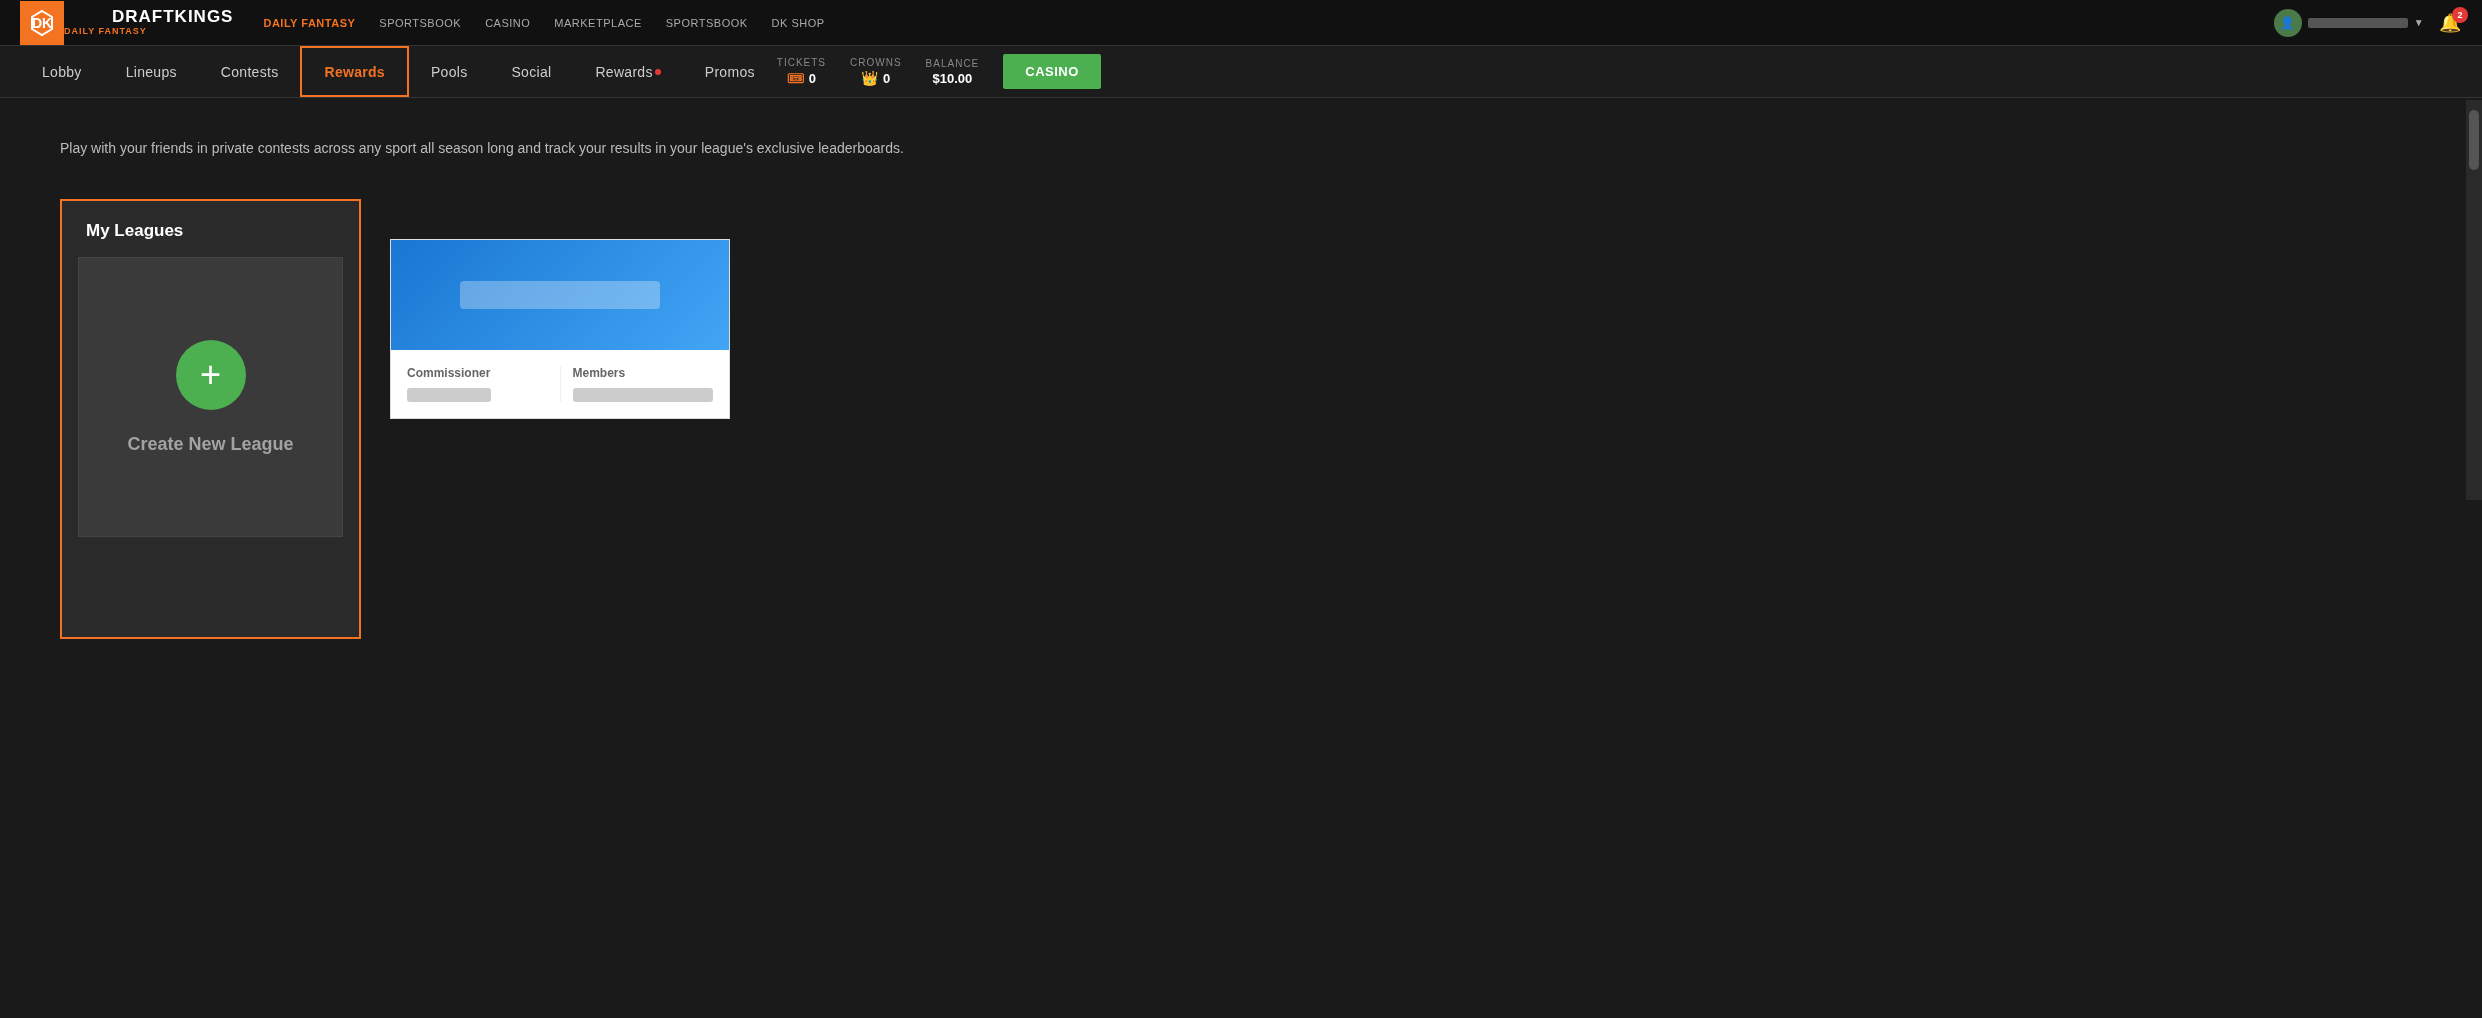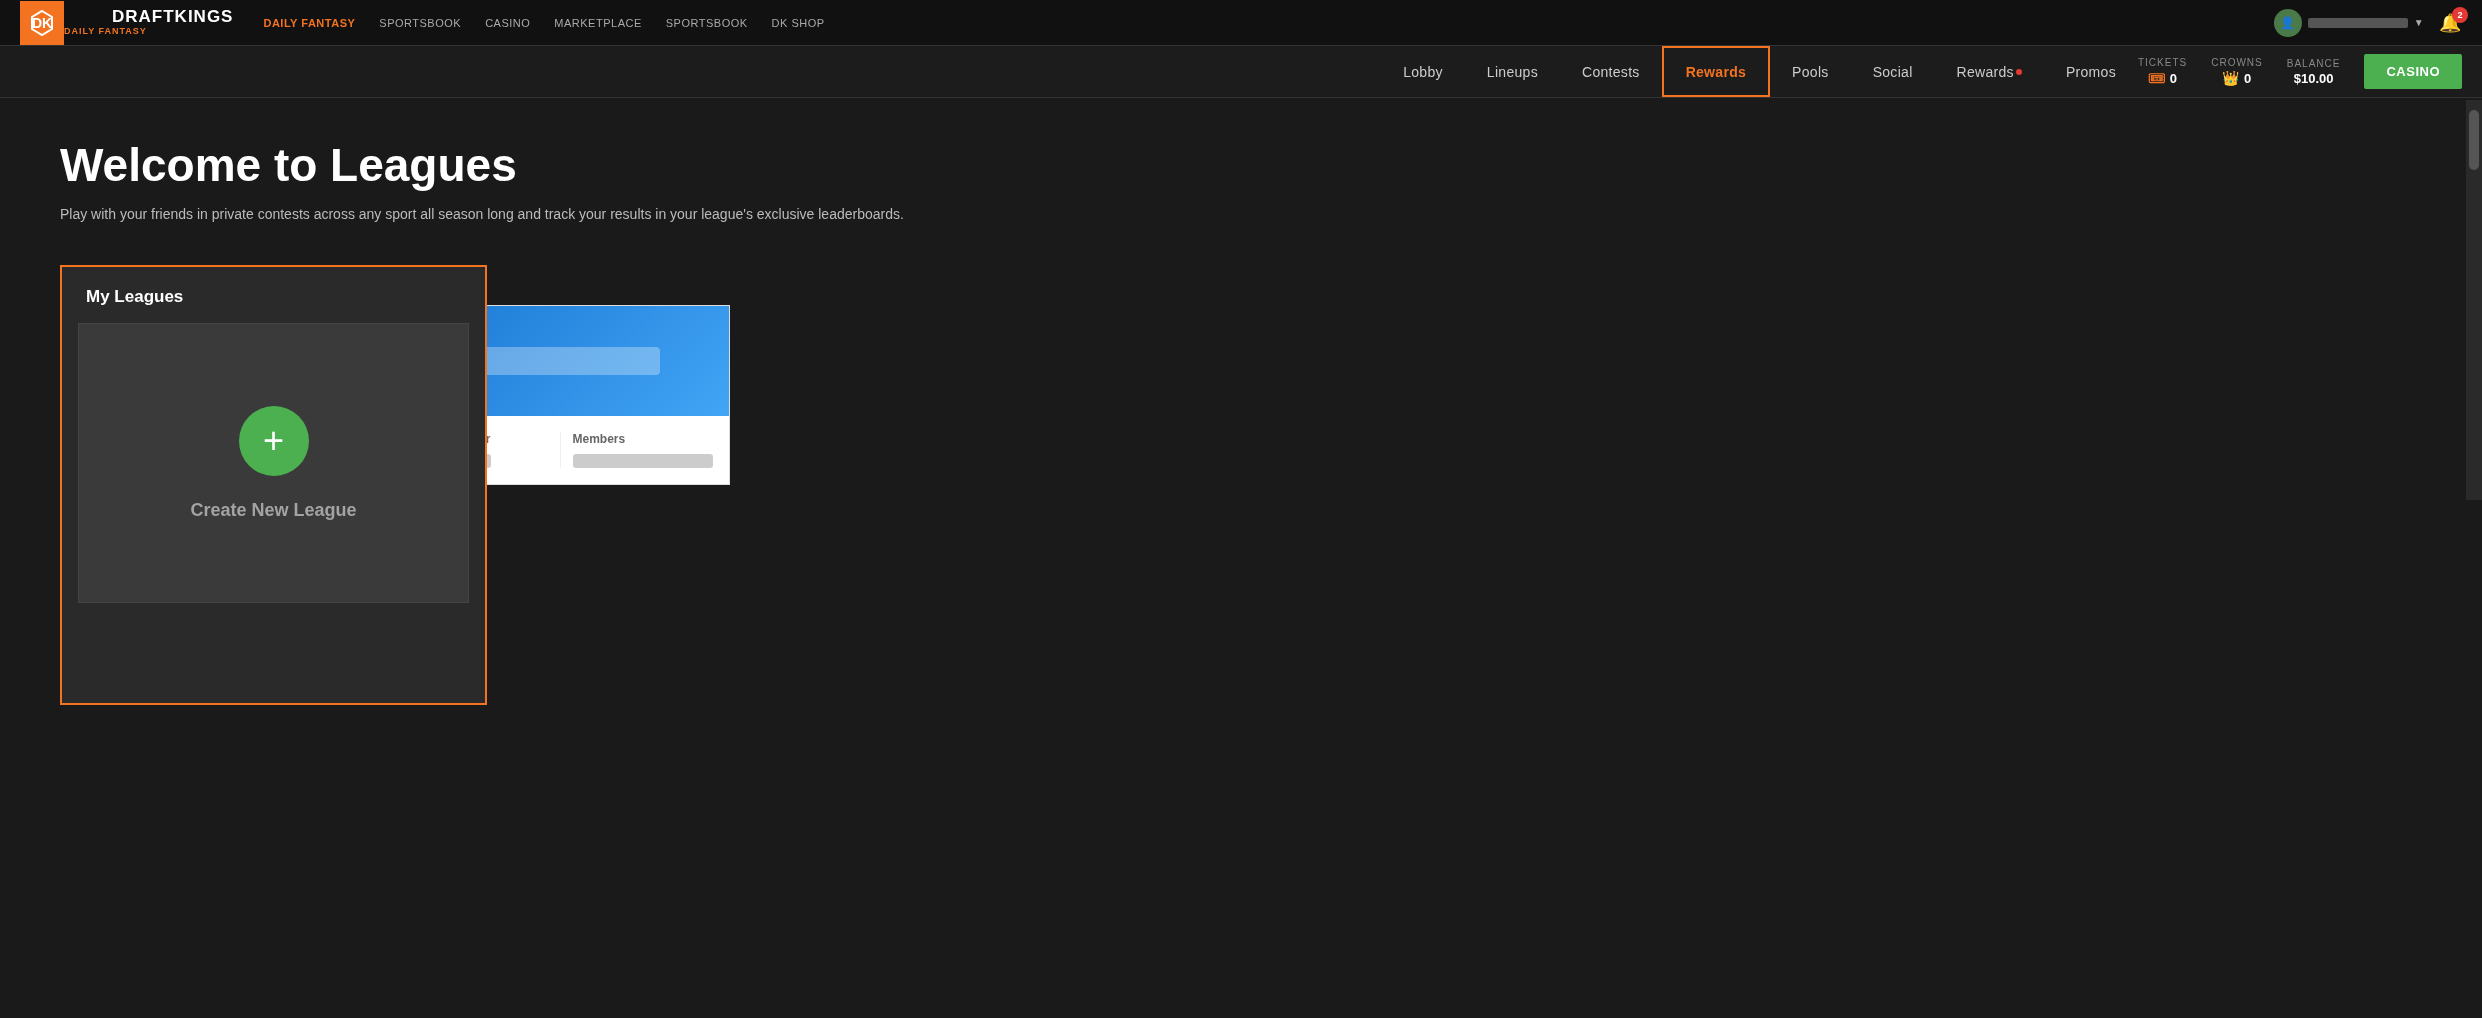--- a/index.html
+++ b/index.html
@@ -125,21 +125,21 @@
       align-items: center;
       justify-content: center;
       font-weight: bold;
     }
 
     
     .secondary-nav {
       background-color: #1c1c1c;
       display: flex;
       align-items: center;
-      justify-content: flex-end;
+      justify-content: flex-start;
       padding: 0 20px;
       height: 52px;
       border-bottom: 1px solid #333;
     }
     .secondary-nav-links {
       display: flex;
       gap: 0px;
       align-items: center;
       height: 100%;
     }
@@ -232,21 +232,21 @@
       padding: 20px 60px 40px 60px;
       display: flex;
       gap: 0;
       position: relative;
     }
 
     
     .my-leagues-panel {
       background-color: #2a2a2a;
       border: 2px solid #f37321;
-      width: 427px;
+      width: 301px;
       min-height: 440px;
       flex-shrink: 0;
       position: relative;
       z-index: 2;
     }
     .panel-header {
       padding: 20px 24px 16px 24px;
       font-size: 17px;
       font-weight: bold;
       color: #fff;
@@ -436,21 +436,20 @@
     </div>
     <div class="nav-stat">
       <span class="label">BALANCE</span>
       <span class="value balance-value">$10.00</span>
     </div>
     <button class="deposit-btn">CASINO</button>
   </div>
 </nav>
 
 <section class="hero">
-  <h1>Welcome to Leagues</h1>
   <p>Play with your friends in private contests across any sport all season long and track your results in your league's exclusive leaderboards.</p>
 </section>
 
 <div class="content-area">
 
   <div class="my-leagues-panel">
     <div class="panel-header">My Leagues</div>
     <div class="create-league-card">
       <div class="plus-circle">
         <span>+</span>

